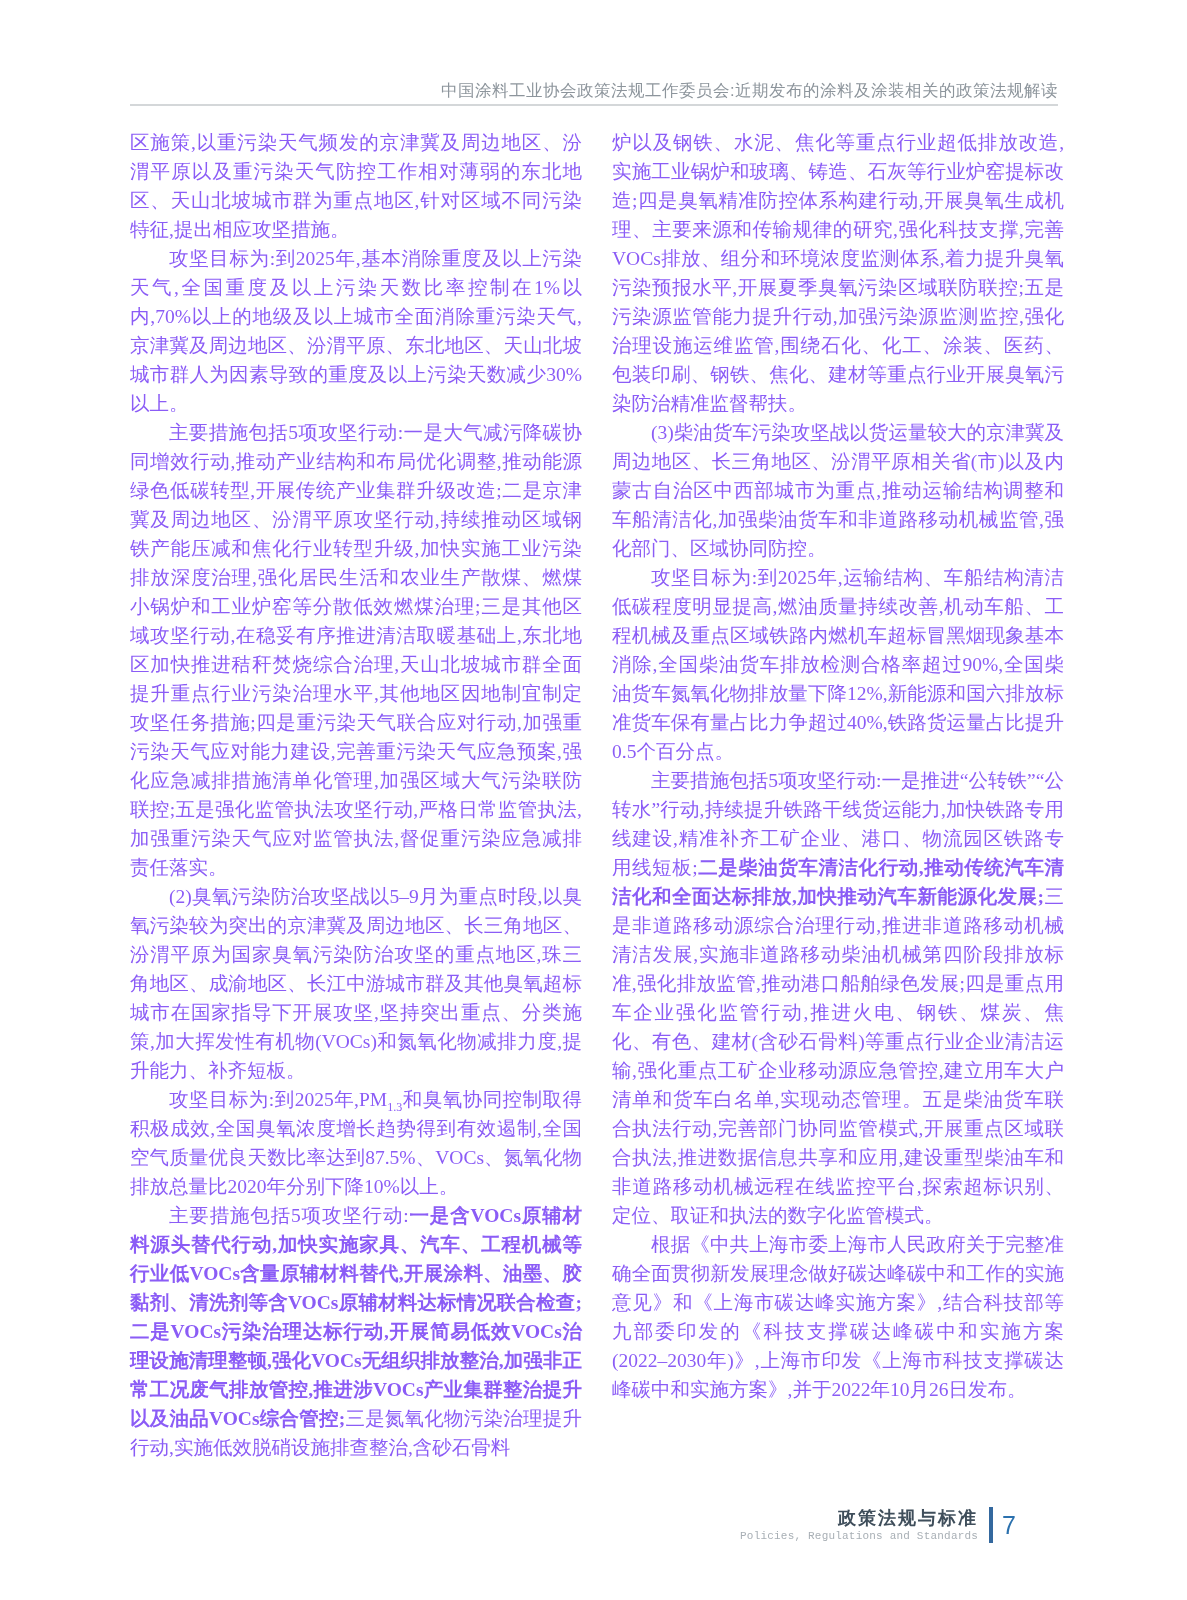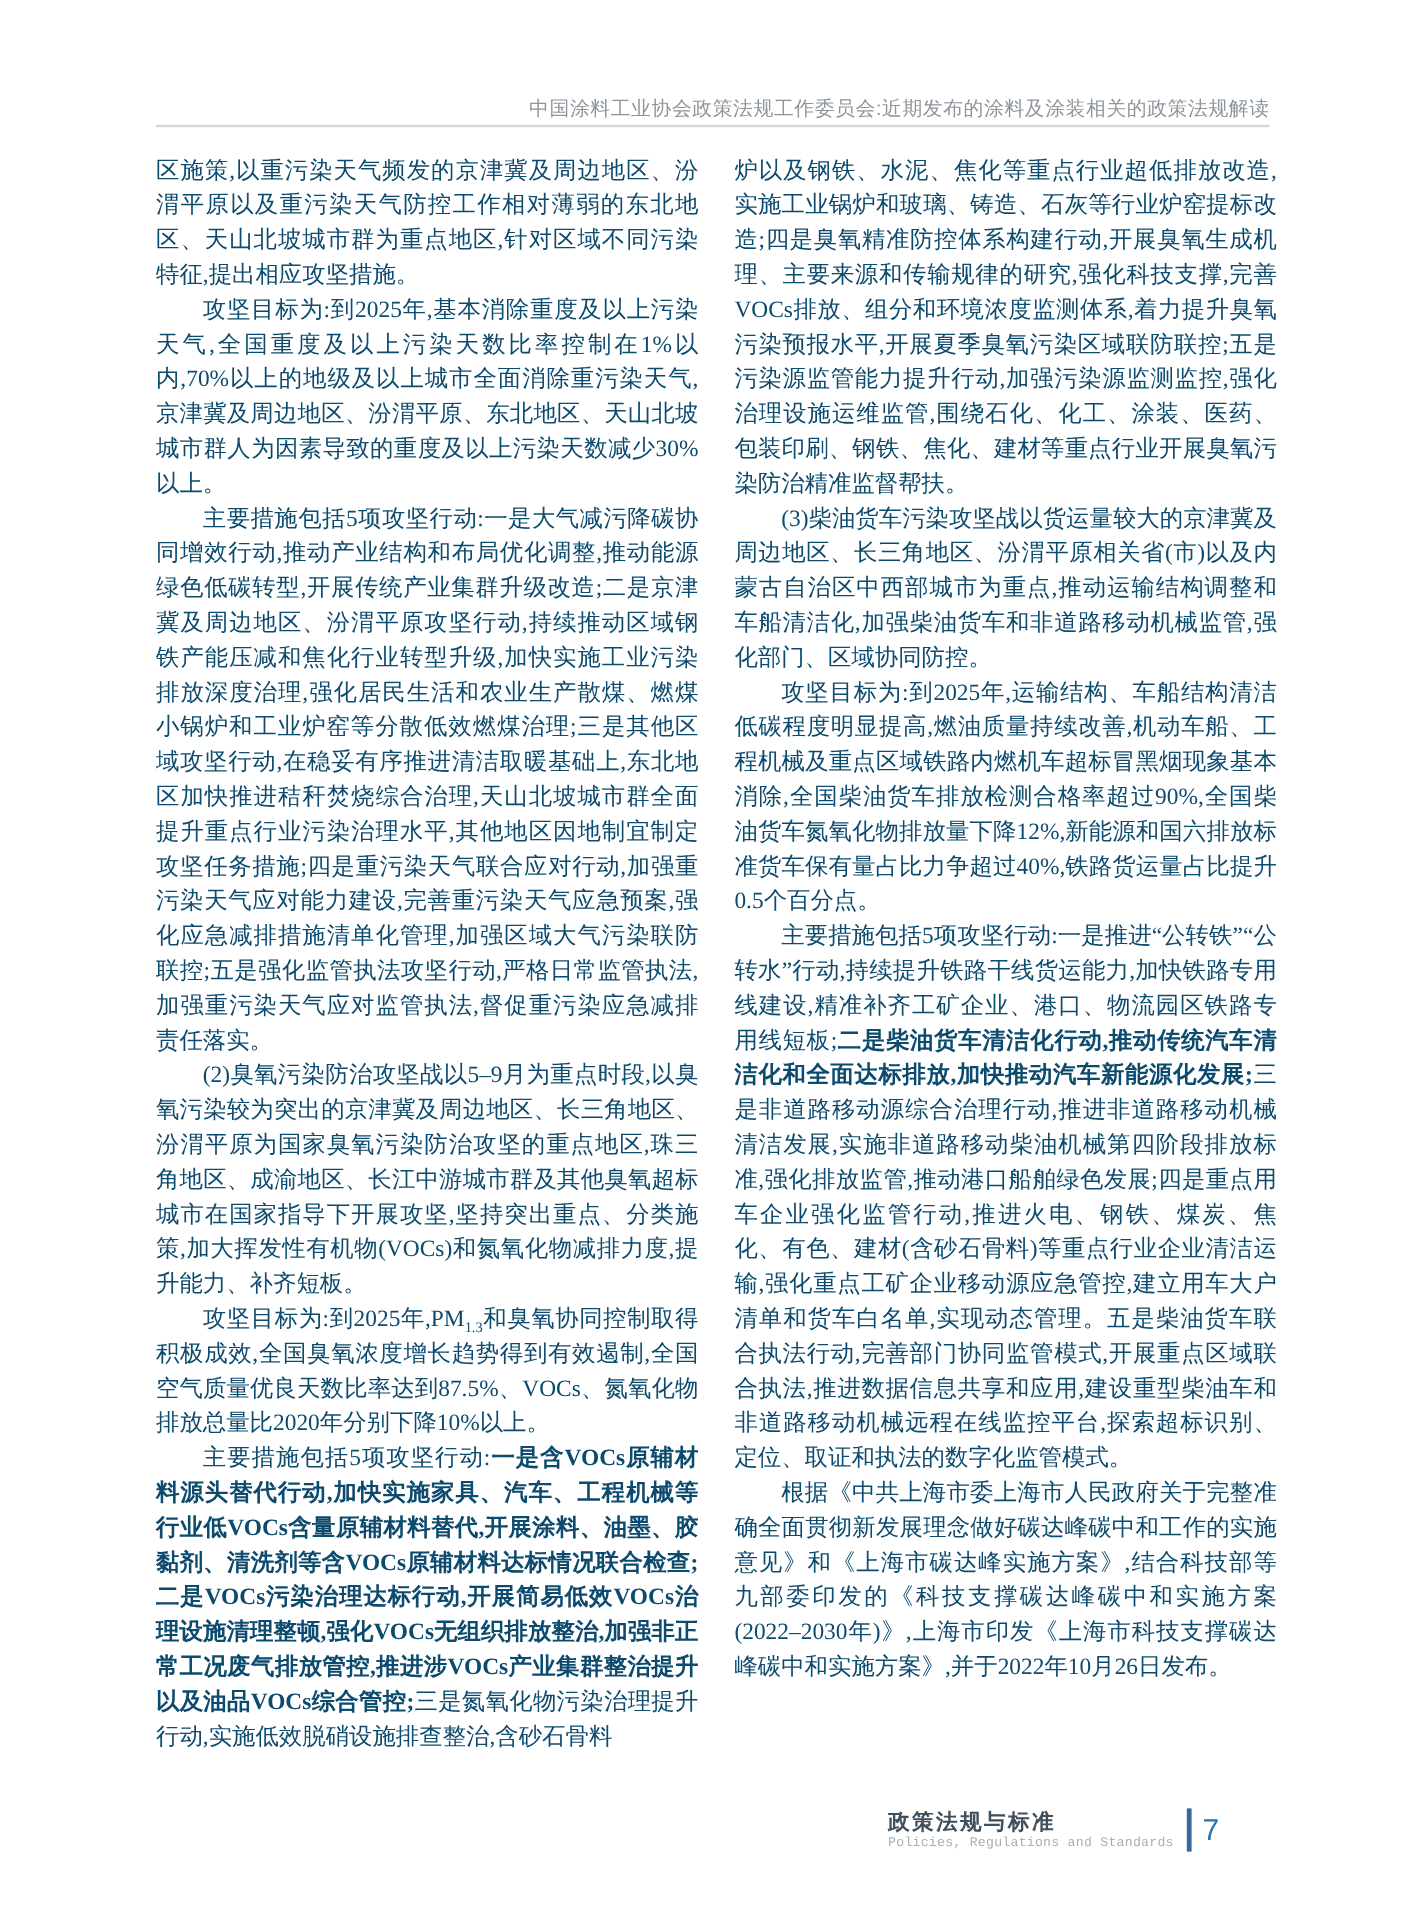--- a/index.html
+++ b/index.html
@@ -20,39 +20,39 @@
   .head-rule{
     position:absolute;top:104px;left:130px;width:928px;height:2px;
     background:#d4d7d9;
   }
   .col{position:absolute;top:128px;width:452px;}
   .col-left{left:130px;}
   .col-right{left:612px;}
   p.body-p{
     margin:0;
     font-size:19.5px;line-height:29px;
-    color:#0c4a6e;
+    color:#8b5cf6;
     text-align:justify;
     text-justify:inter-ideograph;
   }
   p.indent{text-indent:2em;}
   p.body-p b{font-weight:bold;}
   p.body-p sub{font-size:0.62em;line-height:0;}
   .section-heading{
     margin:13px 0 7px 0;
     font-family:"Liberation Sans","DejaVu Sans",sans-serif;
     font-size:27px;font-weight:bold;color:#4c99cb;
     line-height:1.3;
   }
   .section-heading .sec-num{margin-right:26px;}
   .footer{
     position:absolute;right:139px;bottom:57px;
     display:flex;align-items:center;
   }
-  .footer-titles{text-align:left;}
+  .footer-titles{text-align:right;}
   .footer-zh{
     font-family:"Liberation Sans","DejaVu Sans",sans-serif;
     font-size:18px;font-weight:bold;color:#3f4e5b;letter-spacing:2px;
     line-height:1.15;
   }
   .footer-en{
     font-family:Liberation Mono, monospace;
     font-size:11px;color:#a8afb5;margin-top:2px;letter-spacing:0.2px;
   }
   .footer-bar{

